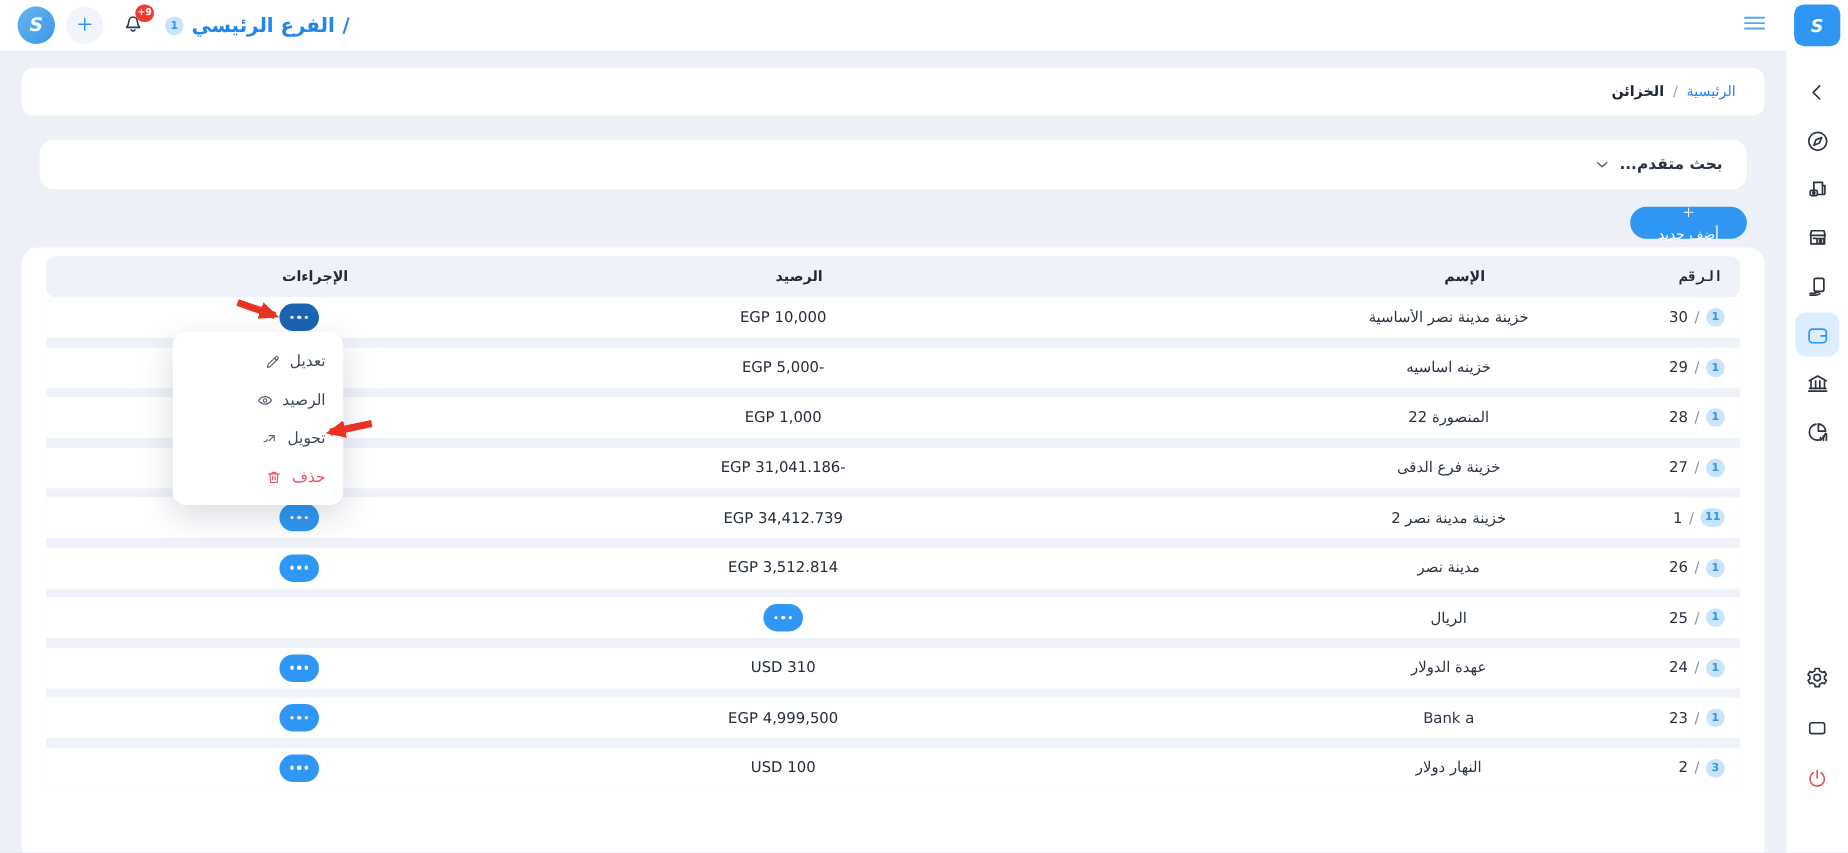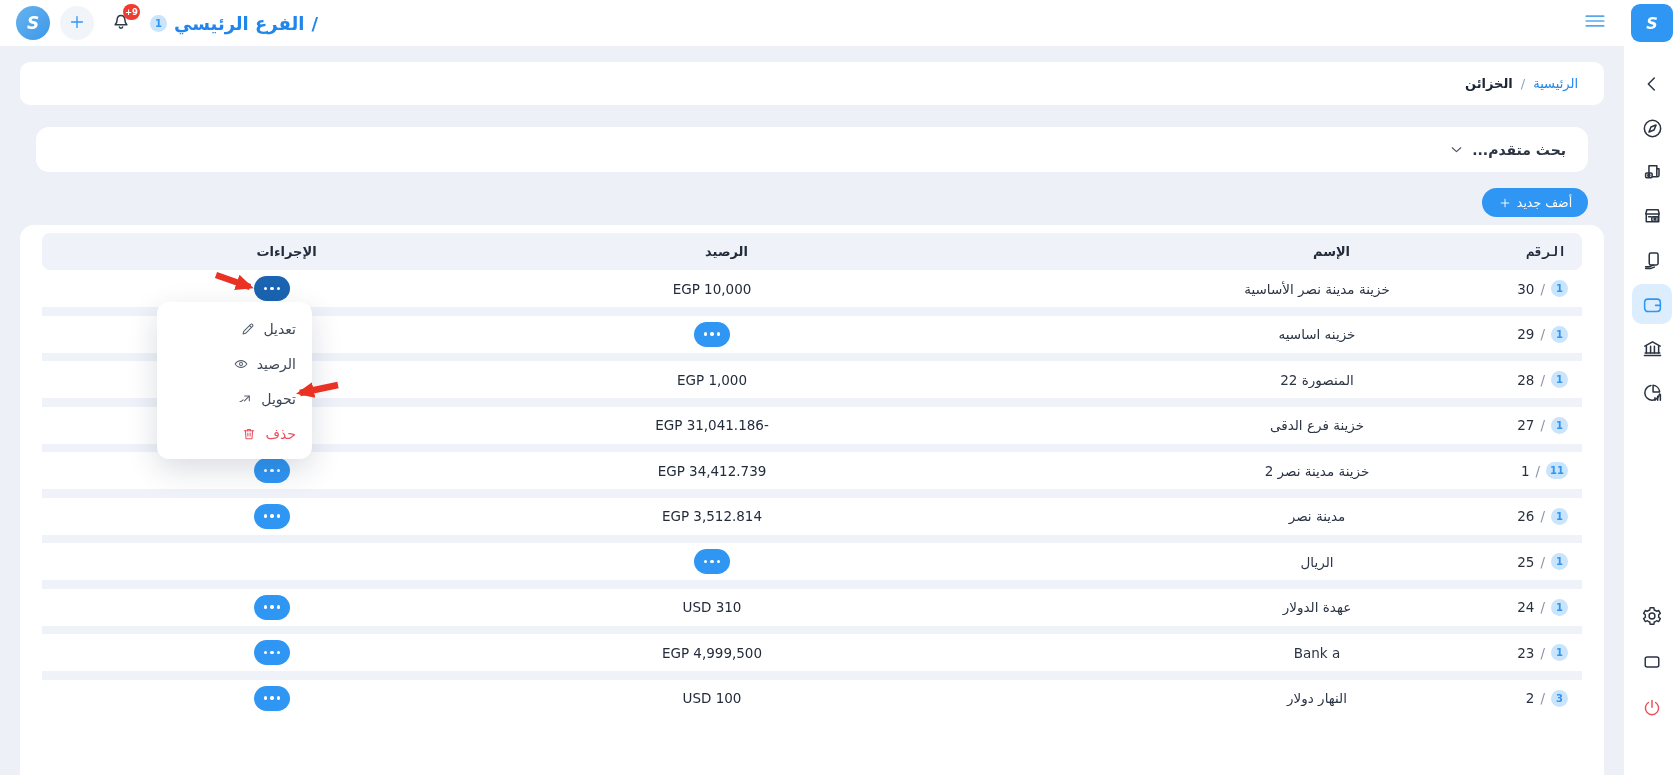--- a/index.html
+++ b/index.html
@@ -47,21 +47,21 @@
   .bc-sep { color:#93A0B4; }
   .bc-current { color:#1B2536; font-weight:bold; }
 
   .search-card { left:36px; top:127px; width:1552px; height:45px; border-radius:13px;
                  display:flex; direction:rtl; align-items:center; gap:7px; padding:0 22px; cursor:pointer;font-weight:bold; }
   .search-label { color:#2B3442; font-size:14px; }
   .search-chev { color:#4A5568; display:flex; }
 
   .btn-add { position:absolute; left:1482px; top:188px; width:106px; height:29px; border-radius:15px;
              background:#2F96F3; color:#fff; border:none; display:flex; align-items:center; justify-content:center;
-             gap:5px; font-size:12.5px; font-family:inherit; cursor:pointer; }
+             gap:5px; font-size:12.5px; font-family:inherit; cursor:pointer;flex-direction:column; }
   .btn-add .plus-glyph { display:flex; }
 
   .table-card { left:20px; top:225px; width:1584px; height:550px; border-radius:14px 14px 0 0;
                 padding:8px 22px 0; }
   .grid-cols { display:grid; grid-template-columns:150px 230px 280px 420px 1fr; direction:rtl; align-items:center; }
   .thead { height:37px; background:#EFF2F9; border-radius:8px; font-weight:bold; font-size:13px; color:#222B3A; }
   .th { text-align:center;margin-left:29px; }
   .th.th-num { text-align:start; padding-inline-start:16px;font-family:Liberation Mono, monospace; }
   .rows { background:#EFF2F9; }
   .row { height:37px; background:#fff; margin-bottom:8.5px; font-size:13.5px; color:#28303F; }
@@ -275,20 +275,21 @@
   </div>
 
   <div class="row grid-cols">
     <div class="cell-num">
       <span class="num">29</span>
       <span class="slash">/</span>
       <span class="round-badge">1</span>
     </div>
     <div class="cell-name">خزينه اساسيه</div>
     <div></div>
+    <div class="cell-balance">EGP 5,000-</div>
     <div class="cell-actions">
       <button class="dots-btn">
         <span class="dot"></span>
         <span class="dot"></span>
         <span class="dot"></span>
       </button>
     </div>
   </div>
 
   <div class="row grid-cols">

